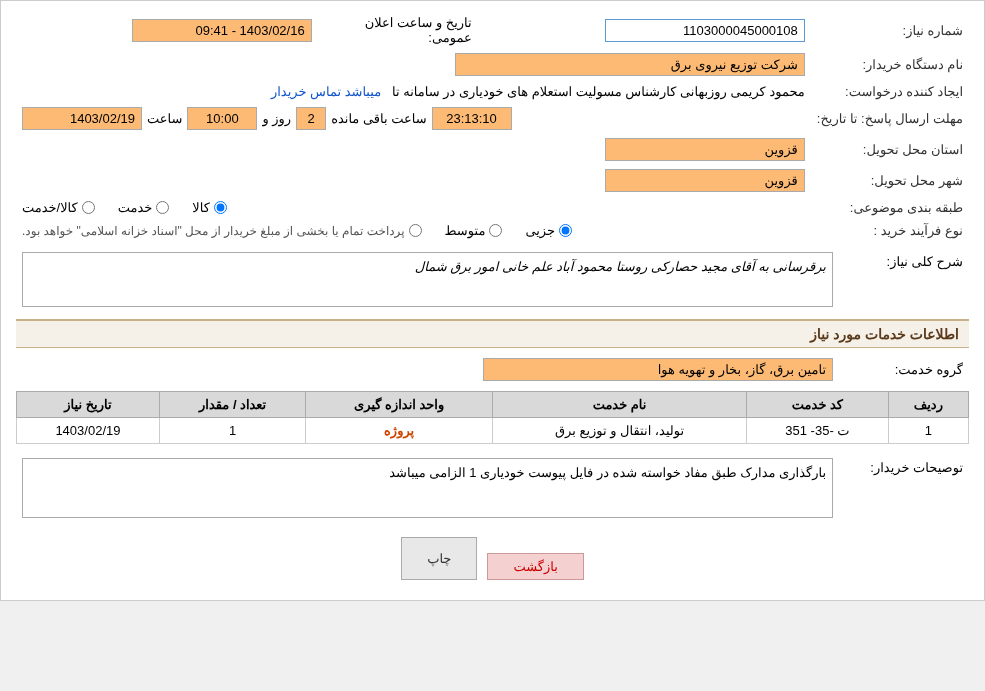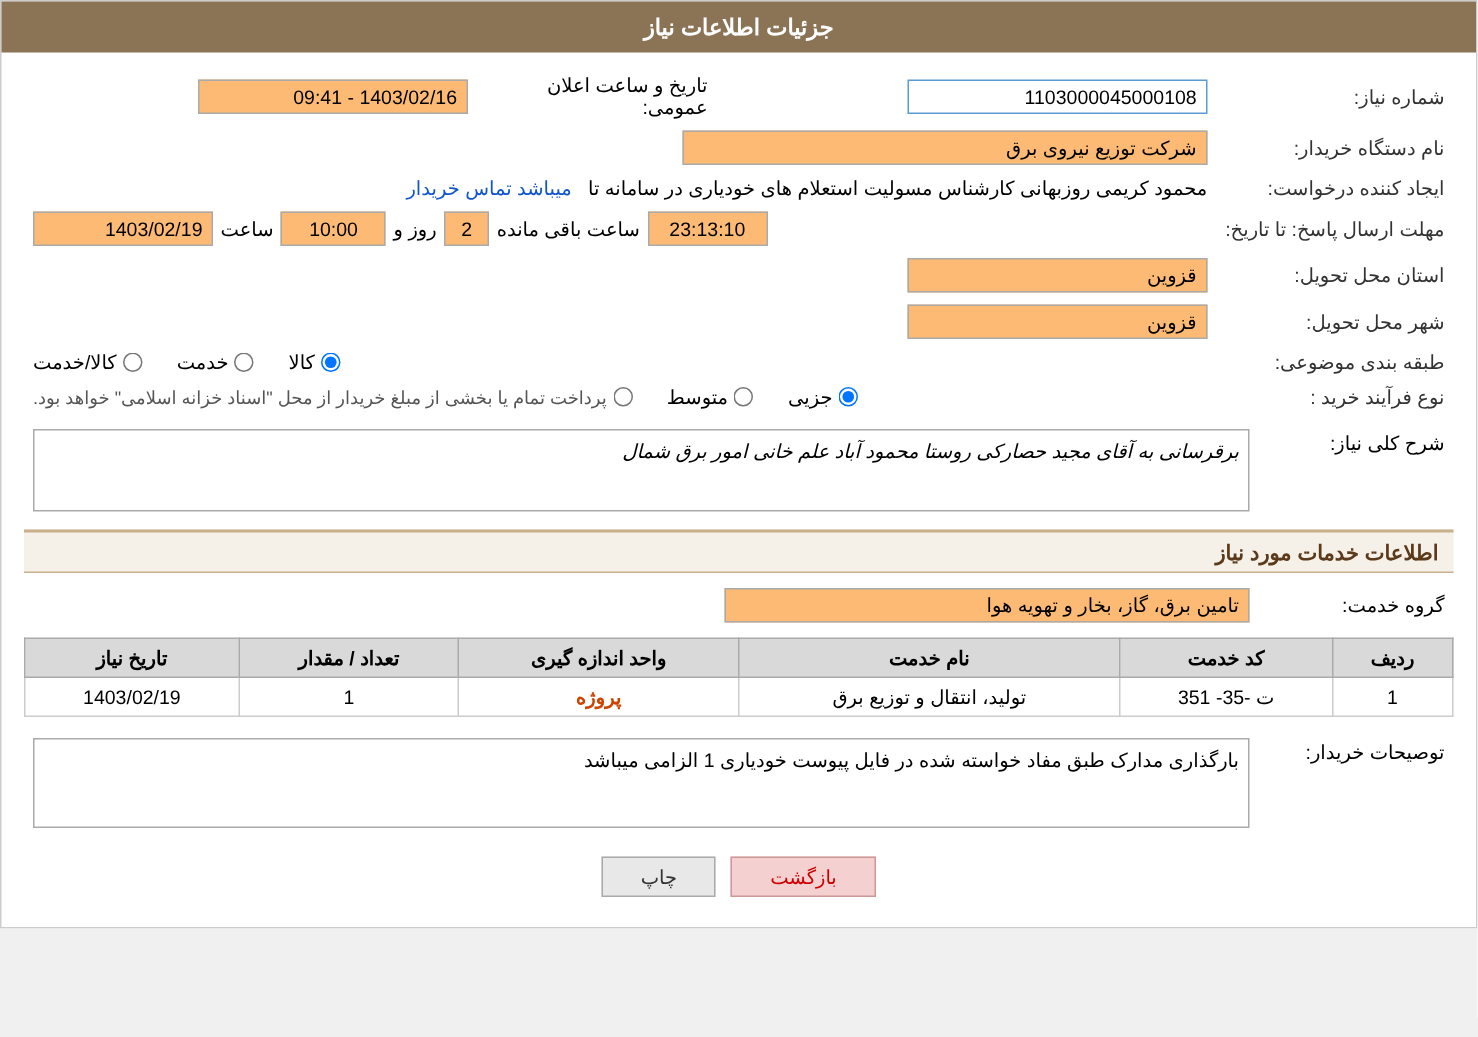--- a/index.html
+++ b/index.html
@@ -126,20 +126,21 @@
       font-family: Tahoma, Arial, sans-serif;
     }
     .btn-print {
       background: #e8e8e8;
       color: #333;
     }
     .btn-back {
       background: #f5d0d0;
       color: #cc0000;
       border-color: #cc9999;
+      margin-top: 16px;
     }
     .narration-box {
       border: 1px solid #aaa;
       min-height: 55px;
       padding: 6px;
       background: #fff;
       width: 100%;
       text-align: right;
       font-size: 13px;
       font-style: italic;
@@ -150,23 +151,20 @@
       gap: 5px;
       flex-direction: row-reverse;
       flex-wrap: wrap;
     }
   </style>
 </head>
 <body>
 
 <div class="page-wrapper">
 
-  <div class="header-bar">
-    <span>جزئیات اطلاعات نیاز</span>
-  </div>
 
   <div class="content">
 
     <table class="info-table">
 
       <tbody>
           <tr>
         <td class="label-cell">شماره نیاز:</td>
         <td class="value-cell">
           <span class="input-box input-box-blue" style="min-width:200px;">1103000045000108</span>

